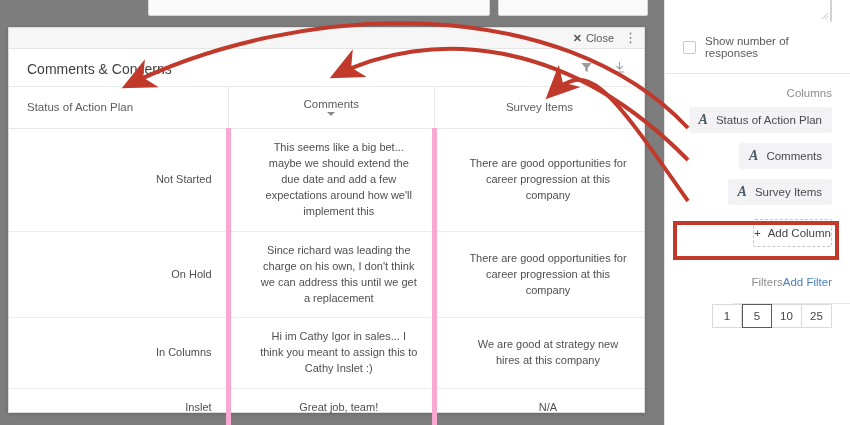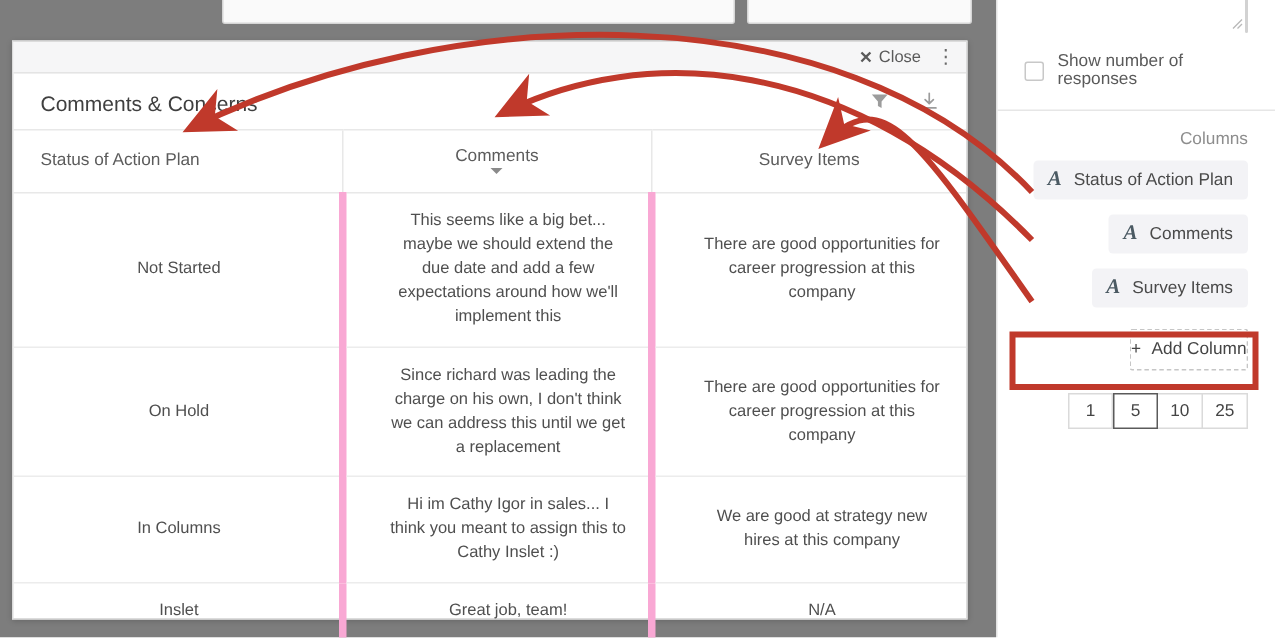--- a/index.html
+++ b/index.html
@@ -72,21 +72,21 @@
     display: block; margin: 2px auto 0; width: 0; height: 0;
     border-left: 4px solid transparent; border-right: 4px solid transparent;
     border-top: 4px solid #8a8a8a;
   }
   #tbl tbody td {
     font-size: 11px; color: #4f4f4f; padding: 11px 14px;
     border-bottom: 1px solid #ececec; vertical-align: middle;
     line-height: 1.45; text-align: center;
   }
   #tbl tbody td + td { border-left: 5px solid #f9a8d4; padding-left: 29px; }
-  #tbl tbody td.status { text-align: center; padding-left: 18px; }
+  #tbl tbody td.status { text-align: right; padding-left: 18px; }
 
   
   #sidebar {
     position: absolute; left: 664px; top: 0; width: 186px; height: 425px;
     background: #ffffff; border-left: 1px solid #e2e2e2;
     display: flex; flex-direction: column; align-items: flex-end;
   }
   #sb-textarea {
     margin: -24px 18px 0 18px; height: 46px;
     border: 1px solid #d2d2d2; border-radius: 2px; background: #fff;
@@ -272,20 +272,24 @@
     <span class="a-ico">A</span>
     <span class="lbl">Survey Items</span>
   </div>
 
   <div id="add-column">
     <span>+</span>
     <span>Add Column</span>
   </div>
   <div id="sb-div-1"></div>
 
+  <div id="filters-row">
+    <span class="f-lbl">Filters</span>
+    <span id="add-filter">Add Filter</span>
+  </div>
 
   <div id="rpp-group">
     <div class="rpp-btn">1</div>
     <div class="rpp-btn sel">5</div>
     <div class="rpp-btn">10</div>
     <div class="rpp-btn">25</div>
   </div>
 
   <div id="sb-div-2"></div>
   <div id="red-btn"></div>

